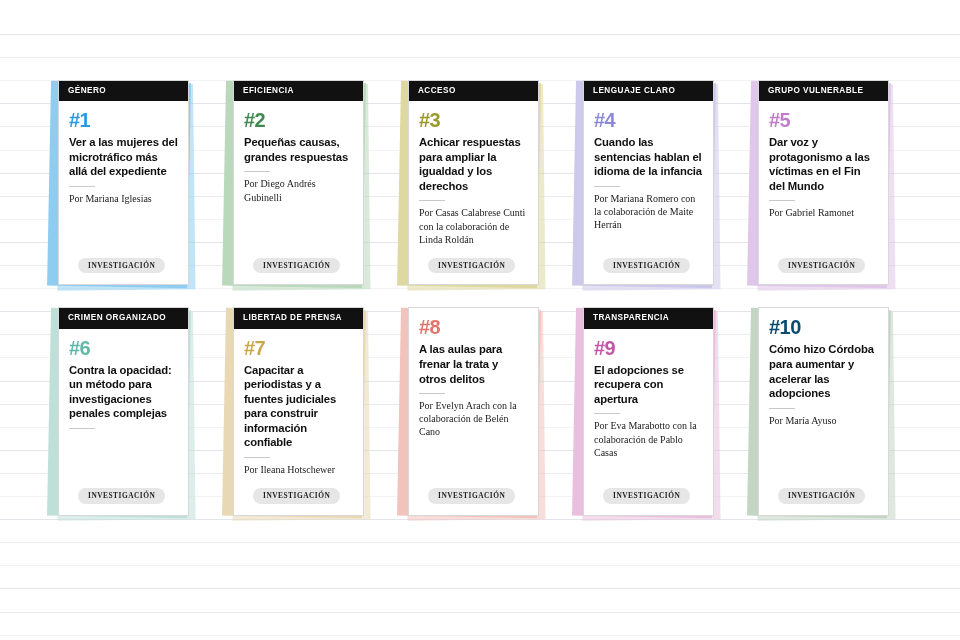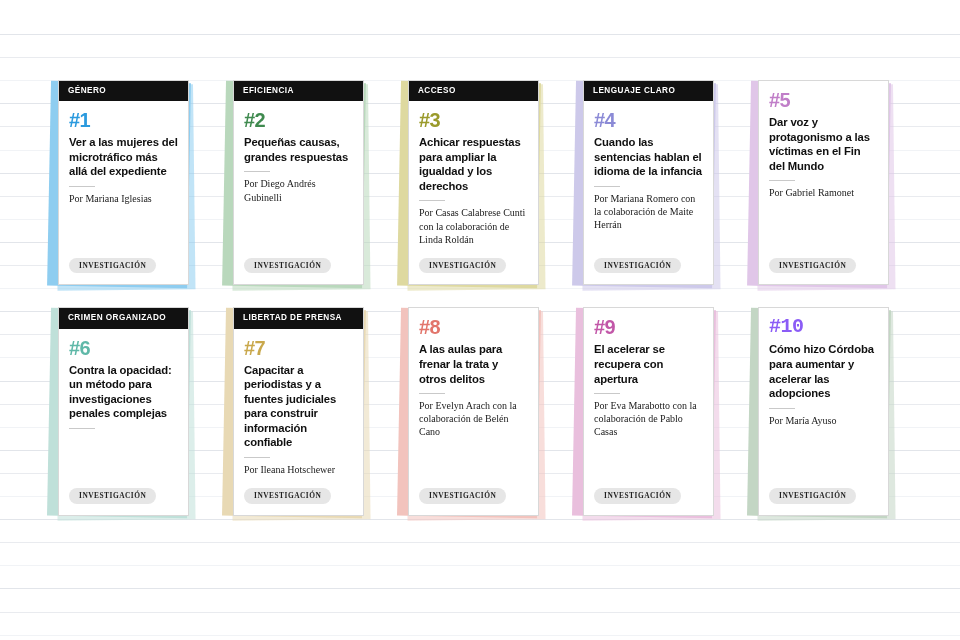--- a/index.html
+++ b/index.html
@@ -127,20 +127,21 @@
   .card-byline {
     font-family: "Liberation Serif", serif;
     font-size: 10px;
     line-height: 1.32;
     color: #1a1a1a;
   }
 
   .card-footer {
     padding: 8px 10px 11px 10px;
     margin-top: auto;
+    margin-left: 9px;
   }
 
   .tag-pill {
     display: inline-block;
     background: #e6e6e6;
     color: #1f1f1f;
     font-family: "Liberation Serif", serif;
     font-size: 7.4px;
     font-weight: bold;
     letter-spacing: .5px;
@@ -236,20 +237,21 @@
           <div class="byline-rule"></div>
           <div class="card-byline">Por Mariana Romero con la colaboración de Maite Herrán</div>
         </div>
         <div class="card-footer"><span class="tag-pill">INVESTIGACIÓN</span></div>
       </div>
     </div>
     <div class="card-slot row1">
       <div class="card-shadow two" style="background: rgb(224, 198, 232);"></div>
       <div class="card-shadow" style="background: rgb(224, 198, 232);"></div>
       <div class="card">
+        <div class="card-header">GRUPO VULNERABLE</div>
         <div class="card-body">
           <div class="card-rank" style="color: rgb(192, 126, 200);">#5</div>
           <div class="card-title">Dar voz y protagonismo a las víctimas en el Fin del Mundo</div>
           <div class="byline-rule"></div>
           <div class="card-byline">Por Gabriel Ramonet</div>
         </div>
         <div class="card-footer"><span class="tag-pill">INVESTIGACIÓN</span></div>
       </div>
     </div>
     <div class="card-slot row2">
@@ -289,35 +291,36 @@
           <div class="byline-rule"></div>
           <div class="card-byline">Por Evelyn Arach con la colaboración de Belén Cano</div>
         </div>
         <div class="card-footer"><span class="tag-pill">INVESTIGACIÓN</span></div>
       </div>
     </div>
     <div class="card-slot row2">
       <div class="card-shadow two" style="background: rgb(233, 191, 221);"></div>
       <div class="card-shadow" style="background: rgb(233, 191, 221);"></div>
       <div class="card">
+        <div class="card-header">TRANSPARENCIA</div>
         <div class="card-body">
           <div class="card-rank" style="color: rgb(194, 87, 168);">#9</div>
-          <div class="card-title">El acelerar se recupera con apertura</div>
+          <div class="card-title">El adopciones se recupera con apertura</div>
           <div class="byline-rule"></div>
           <div class="card-byline">Por Eva Marabotto con la colaboración de Pablo Casas</div>
         </div>
         <div class="card-footer"><span class="tag-pill">INVESTIGACIÓN</span></div>
       </div>
     </div>
     <div class="card-slot row2">
       <div class="card-shadow two" style="background: rgb(195, 214, 196);"></div>
       <div class="card-shadow" style="background: rgb(195, 214, 196);"></div>
       <div class="card">
         <div class="card-body">
-          <div class="card-rank" style="color: #8b5cf6; font-family: Liberation Mono, monospace;">#10</div>
+          <div class="card-rank" style="color: #0c4a6e;">#10</div>
           <div class="card-title">Cómo hizo Córdoba para aumentar y acelerar las adopciones</div>
           <div class="byline-rule"></div>
           <div class="card-byline">Por María Ayuso</div>
         </div>
         <div class="card-footer"><span class="tag-pill">INVESTIGACIÓN</span></div>
       </div>
     </div>
   </div>
 
 </body></html>

